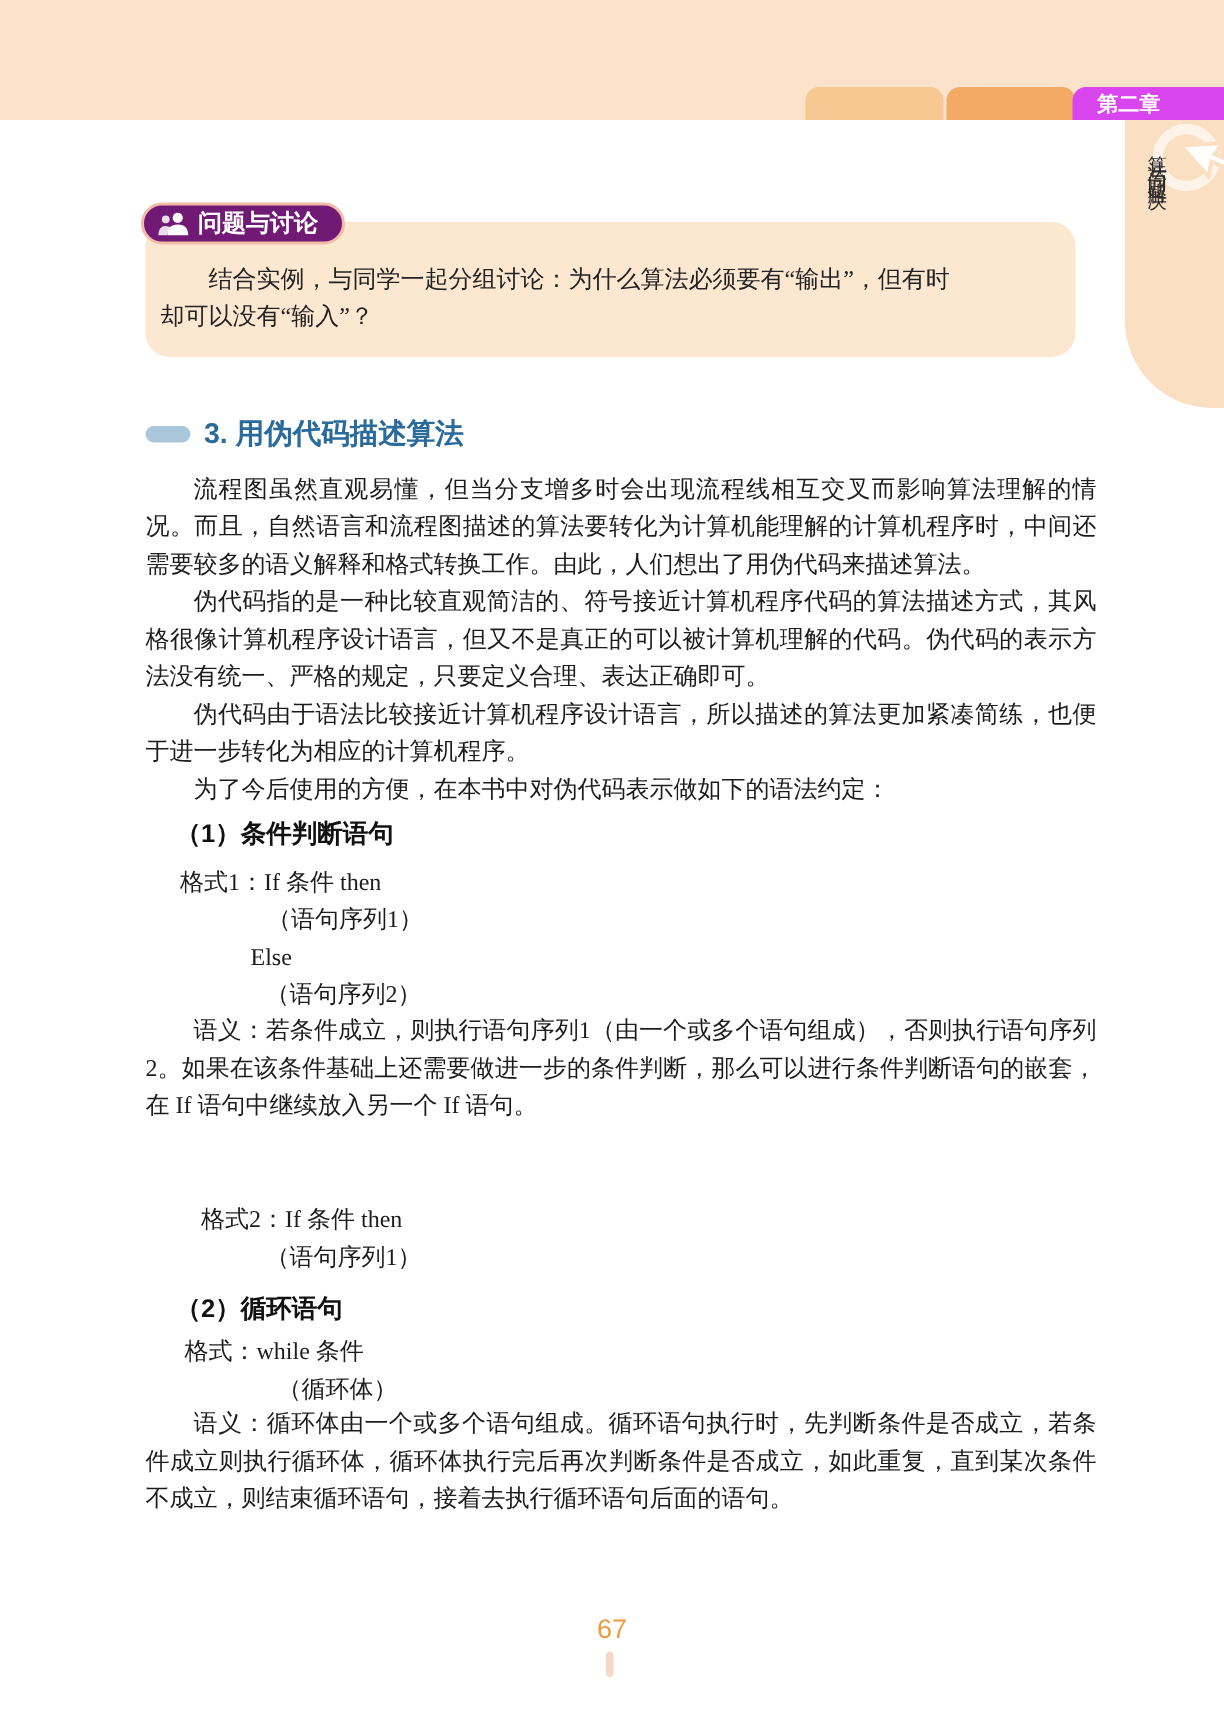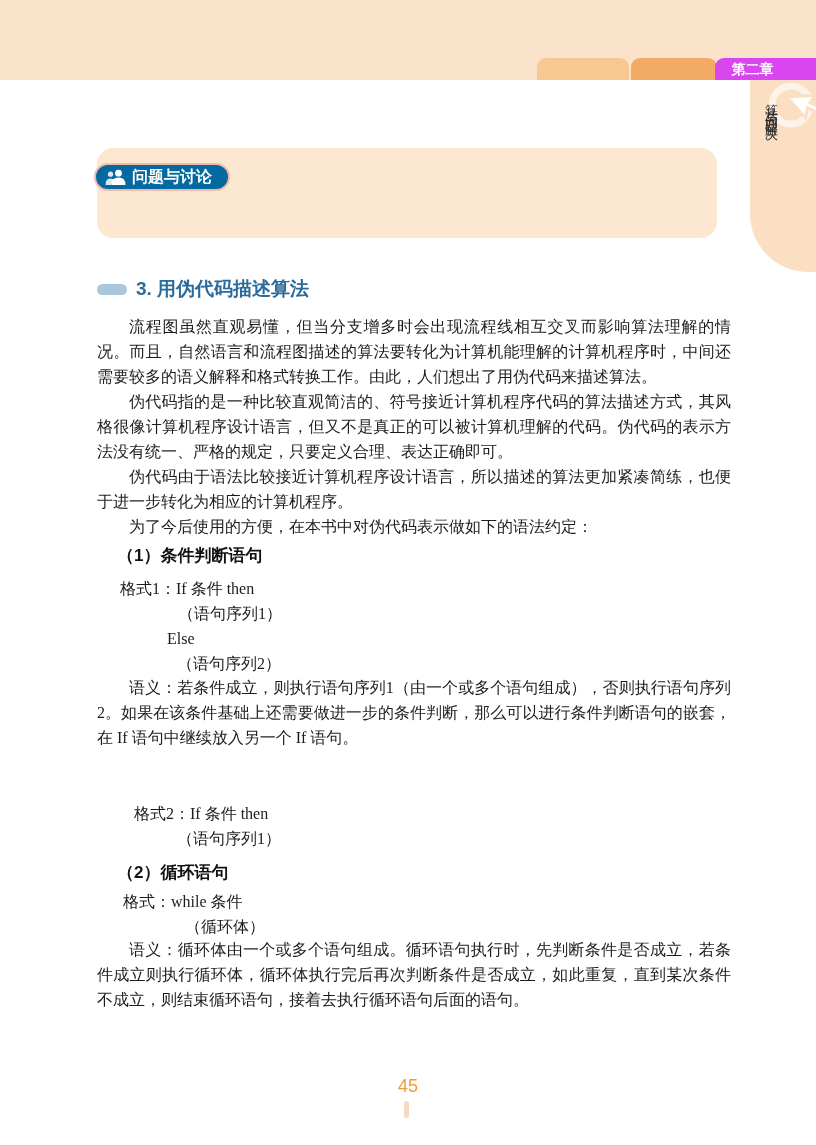--- a/index.html
+++ b/index.html
@@ -20,22 +20,22 @@
               background:#fadfc2;border-radius:0 0 0 58px;}
   .ring-icon{position:absolute;left:8px;top:0px;}
   .side-title{position:absolute;left:12px;top:13px;writing-mode:vertical-rl;
               font-family:"Liberation Sans",sans-serif;font-size:13px;letter-spacing:4px;
               color:#2b2b2b;}
 
   
   .disc-box{position:absolute;left:97px;top:148px;width:620px;height:90px;
             background:#fce7d1;border-radius:16px;box-sizing:border-box;}
   .disc-badge{position:absolute;left:-3px;top:-13px;height:28px;display:flex;align-items:center;
-              gap:6px;background:#0369a1;border:2px solid #f4baa9;border-radius:16px;
-              padding:0 16px 0 9px;box-sizing:border-box;margin-top:28px;}
+              gap:6px;background:#701a75;border:2px solid #f4baa9;border-radius:16px;
+              padding:0 16px 0 9px;box-sizing:border-box;}
   .disc-badge span{color:#fff;font-family:"Liberation Sans",sans-serif;font-weight:bold;font-size:16px;}
   .disc-text{padding:26px 14px 0 10px;font-size:16px;line-height:25px;color:#222;}
   .disc-line1{text-indent:2em;}
 
   
   .sec-heading{position:absolute;left:97px;top:276px;display:flex;align-items:center;gap:9px;justify-content:center;}
   .sec-pill{width:30px;height:11px;background:#a9c6da;border-radius:6px;}
   .sec-title{font-family:"Liberation Sans",sans-serif;font-weight:bold;font-size:19px;color:#2a6b9b;}
 
   
@@ -74,20 +74,24 @@
   <div class="disc-box">
     <div class="disc-badge">
       <svg width="21" height="16" viewBox="0 0 21 16">
         <circle cx="13.5" cy="4.2" r="3.4" fill="#ffffff"></circle>
         <path d="M6.5 16 Q6.5 8.6 13.5 8.6 Q20.5 8.6 20.5 16 Z" fill="#ffffff"></path>
         <circle cx="5.5" cy="5.2" r="2.6" fill="#ffffff" opacity="0.85"></circle>
         <path d="M0.5 16 Q0.5 9.6 5.5 9.6 Q8.2 9.6 9.6 11.4 Q6.5 13 6.3 16 Z" fill="#ffffff" opacity="0.85"></path>
       </svg>
       <span>问题与讨论</span>
     </div>
+    <div class="disc-text">
+      <div class="disc-line1">结合实例，与同学一起分组讨论：为什么算法必须要有“输出”，但有时</div>
+      <div class="disc-line2">却可以没有“输入”？</div>
+    </div>
   </div>
 
   <div class="sec-heading">
     <div class="sec-pill"></div>
     <div class="sec-title">3. 用伪代码描述算法</div>
   </div>
 
   <div class="body-p" style="top:314px">流程图虽然直观易懂，但当分支增多时会出现流程线相互交叉而影响算法理解的情况。而且，自然语言和流程图描述的算法要转化为计算机能理解的计算机程序时，中间还需要较多的语义解释和格式转换工作。由此，人们想出了用伪代码来描述算法。</div>
   <div class="body-p" style="top:389px">伪代码指的是一种比较直观简洁的、符号接近计算机程序代码的算法描述方式，其风格很像计算机程序设计语言，但又不是真正的可以被计算机理解的代码。伪代码的表示方法没有统一、严格的规定，只要定义合理、表达正确即可。</div>
   <div class="body-p" style="top:464px">伪代码由于语法比较接近计算机程序设计语言，所以描述的算法更加紧凑简练，也便于进一步转化为相应的计算机程序。</div>
@@ -111,16 +115,16 @@
 
   <div class="sub-heading" style="top:861px">（2）循环语句</div>
 
   <div class="code-block" style="top:889px">
     <div style="margin-left:26px">格式：while 条件</div>
     <div style="margin-left:88px">（循环体）</div>
   </div>
 
   <div class="body-p" style="top:937px">语义：循环体由一个或多个语句组成。循环语句执行时，先判断条件是否成立，若条件成立则执行循环体，循环体执行完后再次判断条件是否成立，如此重复，直到某次条件不成立，则结束循环语句，接着去执行循环语句后面的语句。</div>
 
-  <div class="page-num">45</div>
+  <div class="page-num">67</div>
   <div class="page-bar"></div>
 
 </div>
 
 </body></html>

